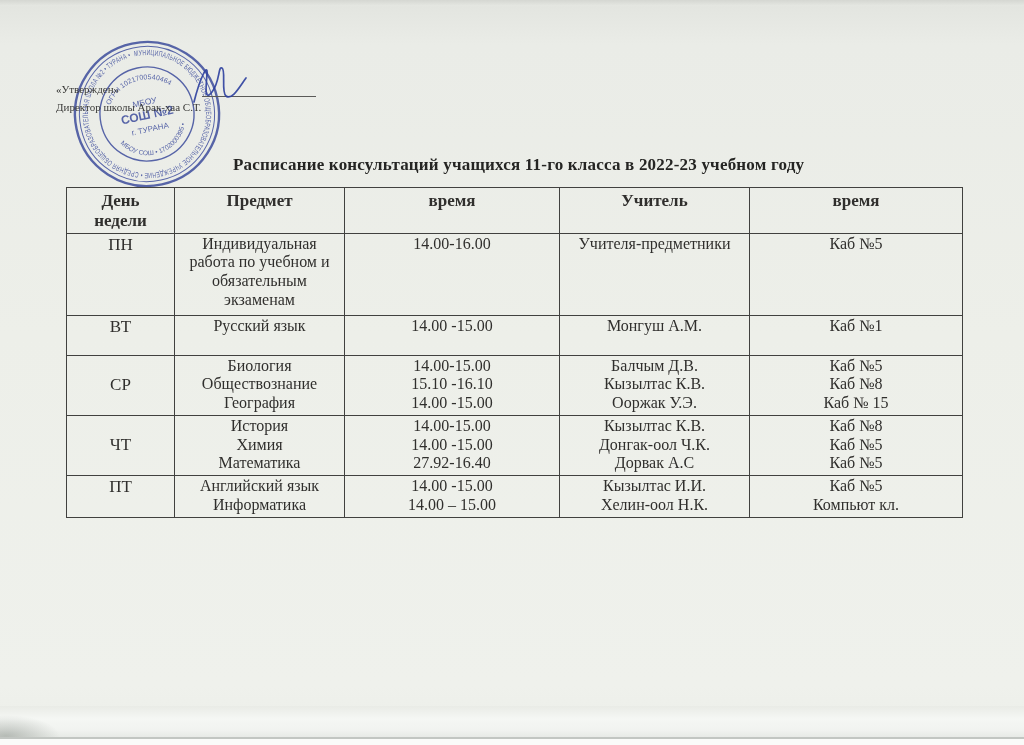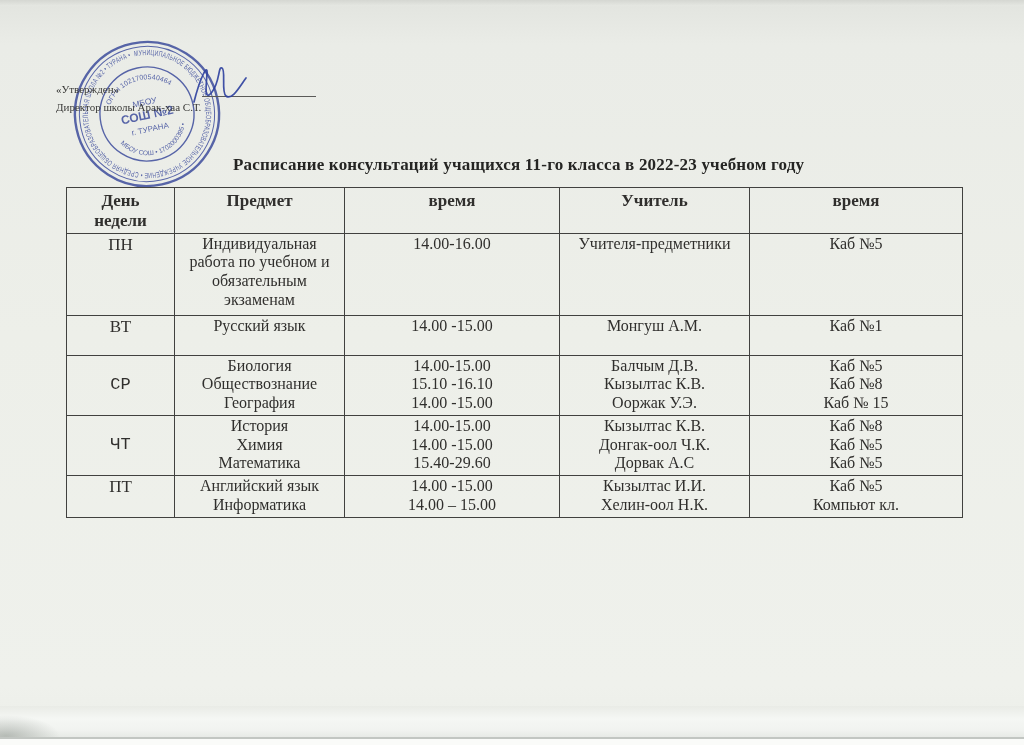--- a/index.html
+++ b/index.html
@@ -33,21 +33,21 @@
   table.schedule { position:absolute; left:66px; top:187px; width:896px;
     border-collapse:collapse; table-layout:fixed; }
   .schedule th, .schedule td {
     border:1.6px solid #41413f; padding:1px 7px 2px 7px;
     font-family:"Liberation Serif", serif; font-size:16px; line-height:1.17;
     color:#302f2d; text-align:center; vertical-align:top; overflow:hidden;
   }
   .schedule th { font-weight:bold; font-size:17px; padding-top:3px; }
   .schedule .c { text-align:center; }
   .schedule td.day { font-size:17px; }
-  .schedule tr.vmid td.day { vertical-align:middle;font-family:Liberation Mono, monospace; }
+  .schedule tr.vmid td.day { vertical-align:middle; }
   tr.h-head { height:42px; }
   tr.h-pn { height:82px; }
   tr.h-vt { height:40px; }
   tr.h-sr { height:57px; }
   tr.h-cht { height:57px; }
   tr.h-pt { height:40px; }
 </style>
 </head>
 <body>
 
@@ -166,21 +166,21 @@
       <tr class="h-cht vmid">
         <td class="day">ЧТ</td>
         <td>
           <div>История</div>
           <div>Химия</div>
           <div>Математика</div>
         </td>
         <td>
           <div>14.00-15.00</div>
           <div>14.00 -15.00</div>
-          <div>15.40-29.60</div>
+          <div>27.92-16.40</div>
         </td>
         <td>
           <div>Кызылтас К.В.</div>
           <div>Донгак-оол Ч.К.</div>
           <div>Дорвак А.С</div>
         </td>
         <td>
           <div>Каб №8</div>
           <div>Каб №5</div>
           <div>Каб №5</div>

